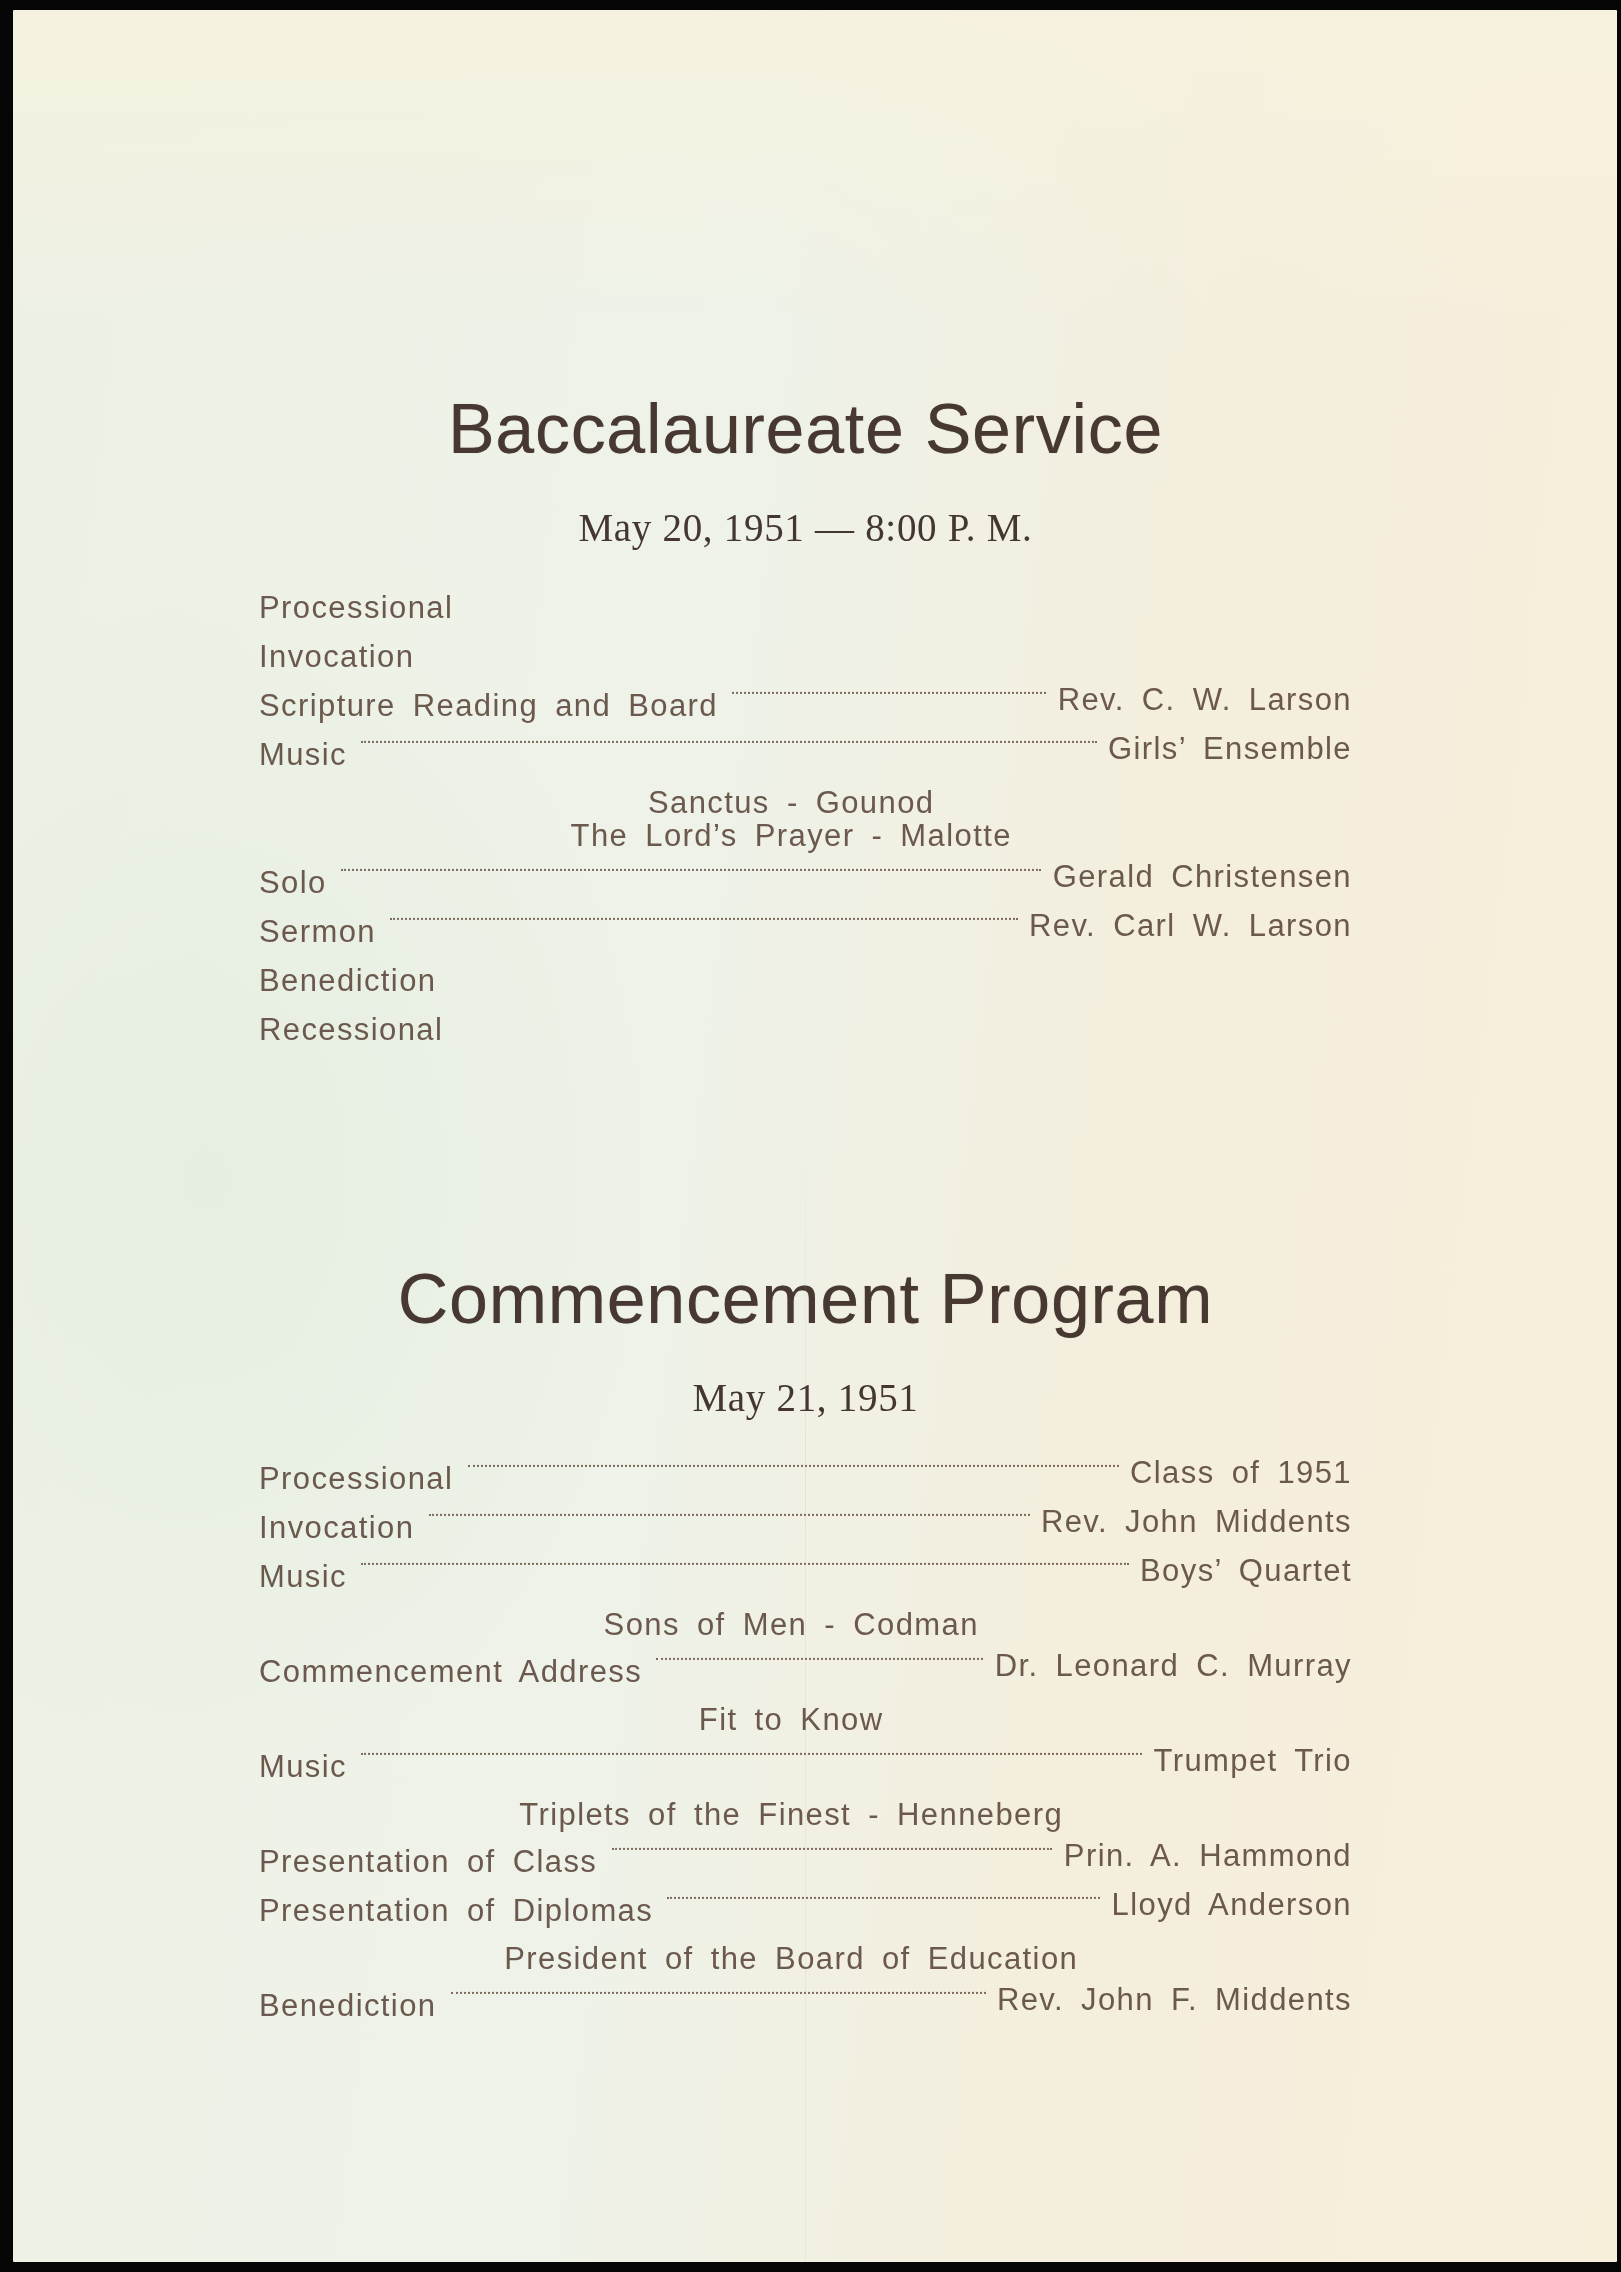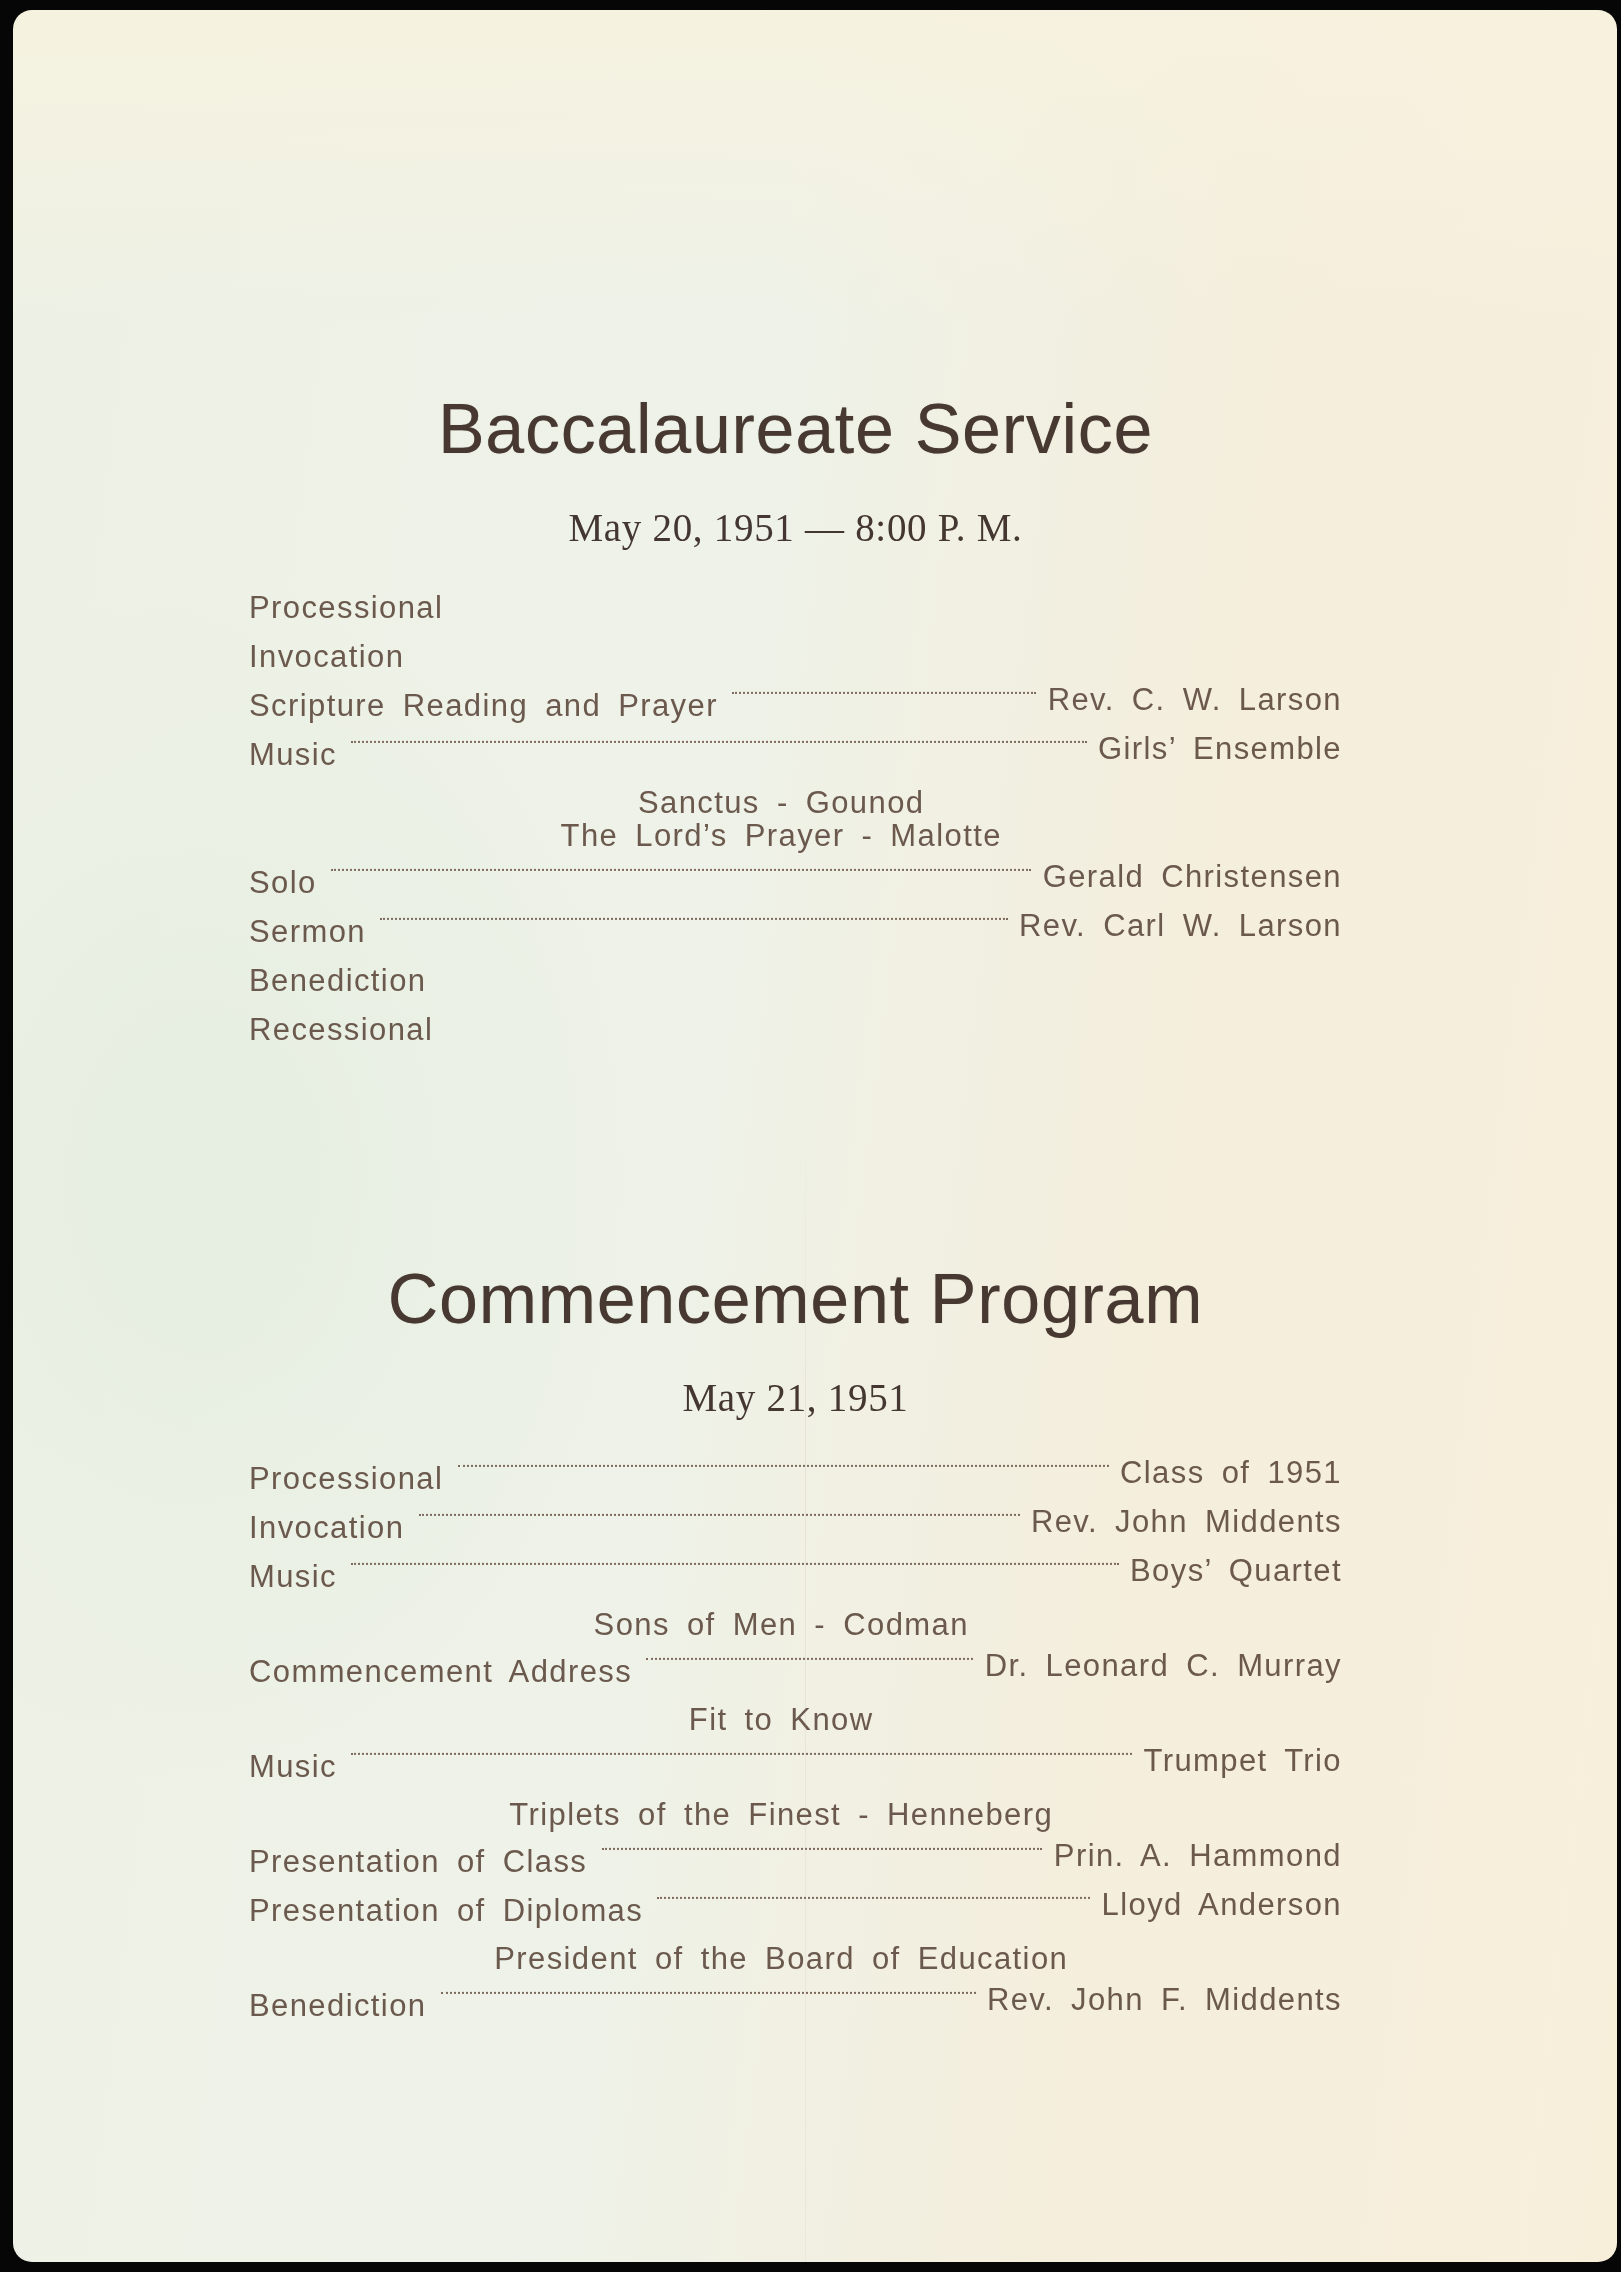--- a/index.html
+++ b/index.html
@@ -14,27 +14,28 @@
     background: #060606;
     overflow: hidden;
     font-family: "Liberation Sans", "DejaVu Sans", sans-serif;
   }
   .paper {
     position: absolute;
     top: 10px;
     left: 13px;
     right: 5px;
     bottom: 11.4px;
-    border-radius: 19px;
+    border-radius: 1px;
     background-color: #f0f1e4;
     background-image:
       linear-gradient(to bottom, rgba(247,242,222,0.85) 0%, rgba(247,242,222,0) 14%),
       radial-gradient(ellipse 642px 857px at 12% 52%, rgba(222,236,220,0.5), rgba(222,236,220,0) 70%),
       linear-gradient(97deg, #edf1e5 0%, #eef2e8 42%, #f4eedd 68%, #f8efdb 100%);
     overflow: hidden;
+    padding-left: 10px;
   }
   
   .paper::after {
     content: "";
     position: absolute;
     left: 792px;
     top: 1071px;
     bottom: 0;
     width: 1.4px;
     background: linear-gradient(to bottom, rgba(186,166,140,0) 0%, rgba(186,166,140,0.18) 30%, rgba(186,166,140,0.10) 100%);
@@ -127,21 +128,21 @@
 
   <div class="row-wrap">
     <div class="row no-value">
       <span class="label">Invocation</span>
 
     </div>
   </div>
 
   <div class="row-wrap">
     <div class="row">
-      <span class="label">Scripture Reading and Prayer</span>
+      <span class="label">Scripture Reading and Board</span>
       <span class="leader"></span>
       <span class="value">Rev. C. W. Larson</span>
     </div>
   </div>
 
   <div class="row-wrap">
     <div class="row">
       <span class="label">Music</span>
       <span class="leader"></span>
       <span class="value">Girls’ Ensemble</span>

